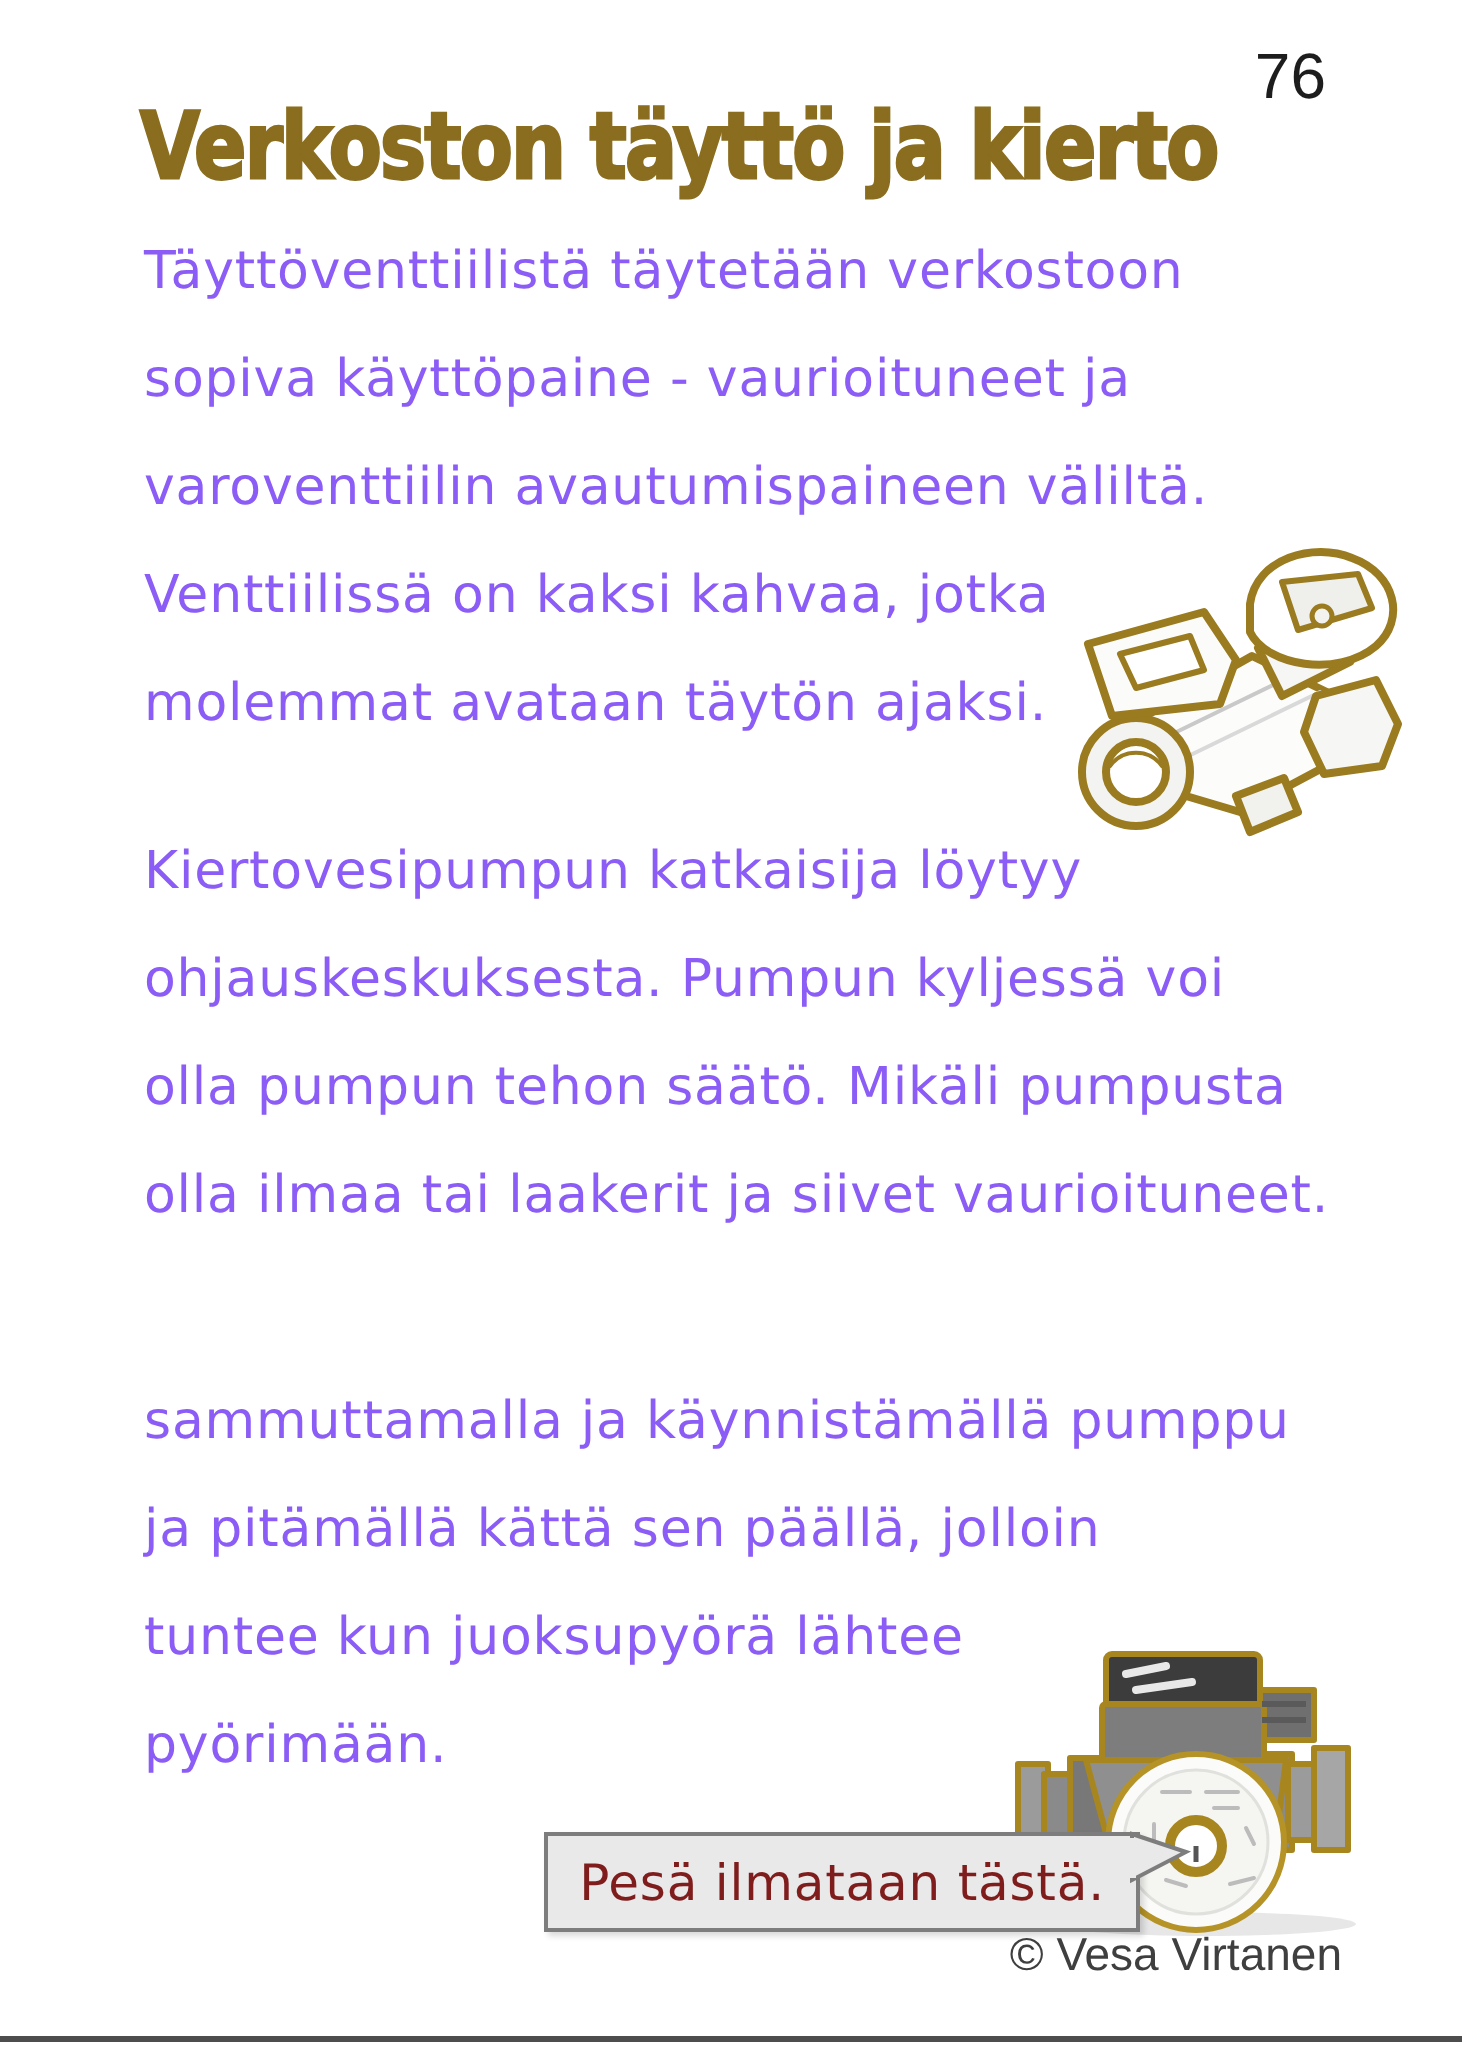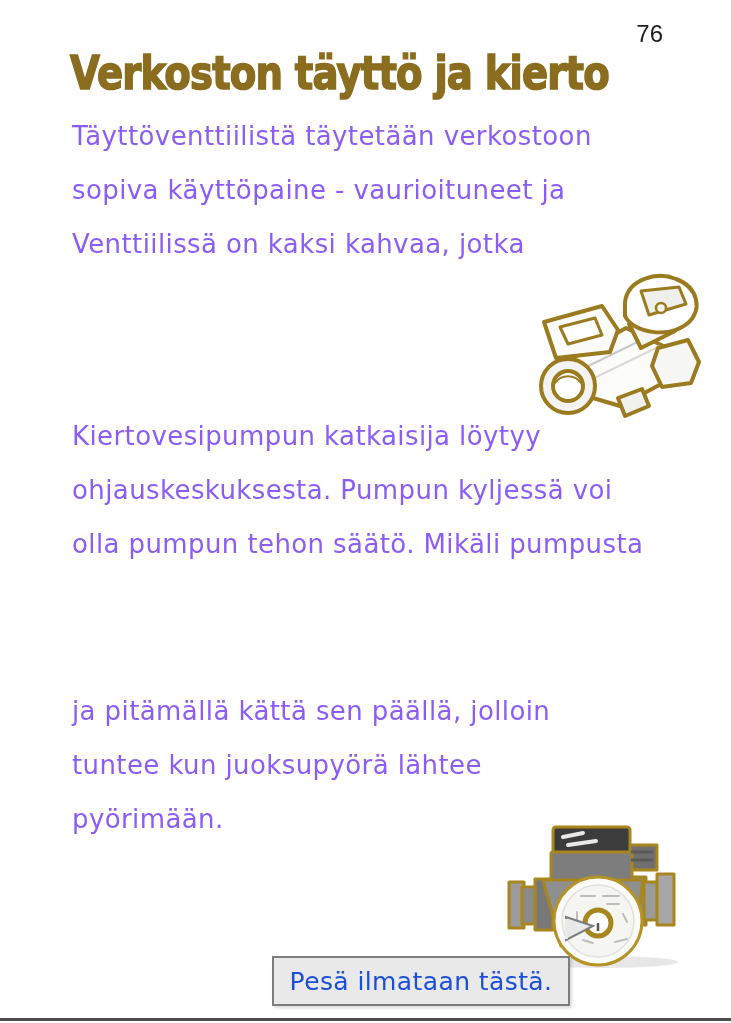--- a/index.html
+++ b/index.html
@@ -6,21 +6,21 @@
   .page{
     position:relative;
     width:731px;height:1023px;
     background:#ffffff;
     overflow:hidden;
     font-family:"DejaVu Sans", sans-serif;
   }
   .page-number{
     position:absolute;top:20px;right:68px;
     font-family:"Liberation Sans", sans-serif;
-    font-size:24px;color:#1d1d1d;
+    font-size:32px;color:#1d1d1d;
   }
   .page-title{
     position:absolute;left:70px;top:46px;
     font-family:"DejaVu Sans", sans-serif;
     font-size:46px;font-weight:bold;
     color:#8a6d1e;
     -webkit-text-stroke:1.6px #8a6d1e;
     letter-spacing:-1px;
     white-space:nowrap;
     transform:scaleX(0.84);transform-origin:left center;
@@ -34,23 +34,22 @@
   .p1{top:109px;}
   .p2{top:409px;}
   .p3{top:684px;}
   .valve-img{position:absolute;left:528px;top:270px;width:176px;height:158px;}
   .pump-img{position:absolute;left:503px;top:822px;width:190px;height:150px;}
   .callout{
     position:absolute;left:272px;top:916px;width:294px;height:46px;
     background:#e9e9e9;border:2px solid #7d7d7d;
     box-shadow:2px 2px 3px rgba(0,0,0,0.15);
     display:flex;align-items:center;justify-content:center;
-    font-size:25px;color:#1d4ed8;letter-spacing:0.4px;
+    font-size:25px;color:#7f1d1d;letter-spacing:0.4px;
     z-index:5;
-    margin-top:40px;
   }
   .callout-tail{position:absolute;left:565px;top:914px;width:34px;height:32px;z-index:6;}
   .copyright{
     position:absolute;right:60px;top:964px;
     font-family:"Liberation Sans", sans-serif;
     font-size:23px;color:#3f3f3f;white-space:nowrap;
     z-index:7;
   }
   .footer-bar{
     position:absolute;left:0;top:1018px;width:731px;height:3px;
@@ -62,30 +61,34 @@
 
 <div class="page">
 
   <div class="page-number">76</div>
 
   <div class="page-title">Verkoston täyttö ja kierto</div>
 
   <div class="para p1">
     <div class="line">Täyttöventtiilistä täytetään verkostoon</div>
     <div class="line">sopiva käyttöpaine - vaurioituneet ja</div>
+    <div class="line">varoventtiilin avautumispaineen väliltä.</div>
     <div class="line">Venttiilissä on kaksi kahvaa, jotka</div>
+    <div class="line">molemmat avataan täytön ajaksi.</div>
   </div>
 
   <div class="para p2">
     <div class="line">Kiertovesipumpun katkaisija löytyy</div>
     <div class="line">ohjauskeskuksesta. Pumpun kyljessä voi</div>
     <div class="line">olla pumpun tehon säätö. Mikäli pumpusta</div>
+    <div class="line">olla ilmaa tai laakerit ja siivet vaurioituneet.</div>
   </div>
 
   <div class="para p3">
+    <div class="line">sammuttamalla ja käynnistämällä pumppu</div>
     <div class="line">ja pitämällä kättä sen päällä, jolloin</div>
     <div class="line">tuntee kun juoksupyörä lähtee</div>
     <div class="line">pyörimään.</div>
   </div>
 
   <svg class="valve-img" viewBox="0 0 176 158">
     <g stroke="#9a7b1f" stroke-width="4" fill="#ffffff" stroke-linejoin="round" stroke-linecap="round">
 
       <path d="M34 94 L98 58 L152 84 L152 104 L92 136 L38 120 Z" fill="#fcfcfb"></path>
       <path d="M52 100 L126 64" stroke="#c9c9c9" stroke-width="2"></path>
@@ -148,16 +151,17 @@
   </svg>
 
   <div class="callout">
     <span>Pesä ilmataan tästä.</span>
   </div>
   <svg class="callout-tail" viewBox="0 0 34 32">
     <polygon points="1,3 28,12 1,26" fill="#e9e9e9" stroke="#7d7d7d" stroke-width="2"></polygon>
     <rect x="0" y="5" width="3" height="20" fill="#e9e9e9"></rect>
   </svg>
 
+  <div class="copyright">© Vesa Virtanen</div>
 
   <div class="footer-bar"></div>
 
 </div>
 
 </body></html>

